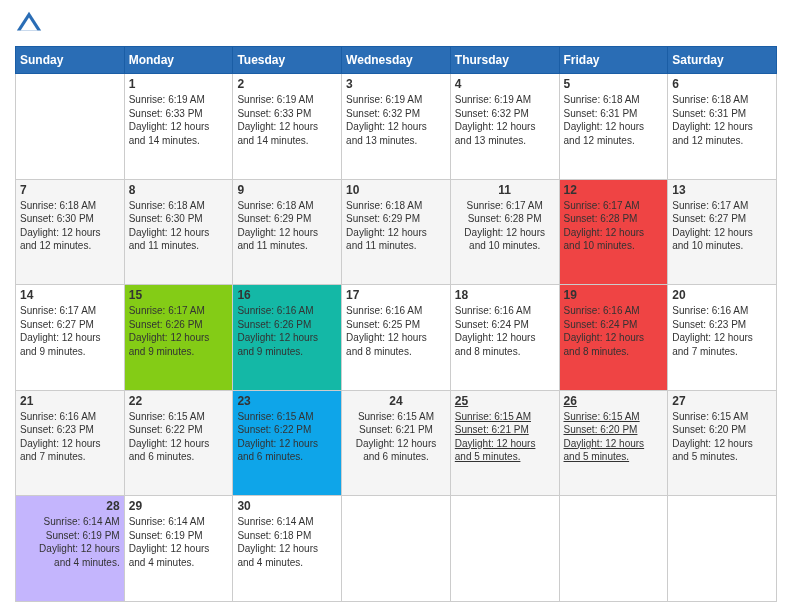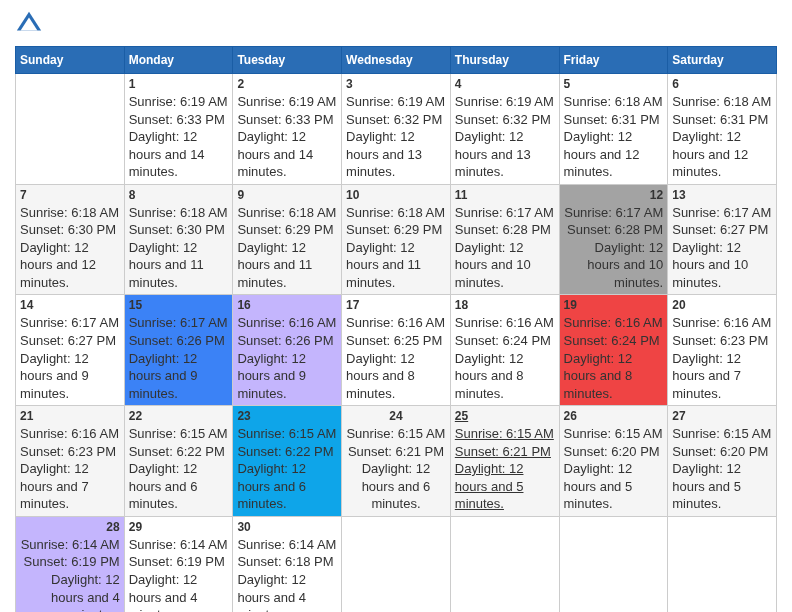--- a/index.html
+++ b/index.html
@@ -81,21 +81,21 @@
     .calendar tr:nth-child(odd) td {
       background-color: #fff;
     }
     .day-num {
       font-size: 12px;
       font-weight: bold;
       display: block;
       margin-bottom: 2px;
     }
     .day-info {
-      font-size: 13px;
+      font-size: 10px;
       line-height: 1.35;
       color: #333;
     }
     .empty-cell {
       background: #fff !important;
     }
   </style>
 </head>
 <body>
 
@@ -167,43 +167,43 @@
             <div class="day-info">Sunrise: 6:18 AM<br>Sunset: 6:30 PM<br>Daylight: 12 hours and 11 minutes.</div>
           </td>
           <td style="background-color: rgb(245, 245, 245);">
             <span class="day-num">9</span>
             <div class="day-info">Sunrise: 6:18 AM<br>Sunset: 6:29 PM<br>Daylight: 12 hours and 11 minutes.</div>
           </td>
           <td style="background-color: rgb(245, 245, 245);">
             <span class="day-num">10</span>
             <div class="day-info">Sunrise: 6:18 AM<br>Sunset: 6:29 PM<br>Daylight: 12 hours and 11 minutes.</div>
           </td>
-          <td style="background-color: rgb(245, 245, 245);">
+          <td style="background-color: rgb(245, 245, 245); text-align: center;">
             <span class="day-num">11</span>
             <div class="day-info">Sunrise: 6:17 AM<br>Sunset: 6:28 PM<br>Daylight: 12 hours and 10 minutes.</div>
           </td>
-          <td style="background-color: #a3a3a3; text-align: right;">
+          <td style="background-color: #ef4444;">
             <span class="day-num">12</span>
             <div class="day-info">Sunrise: 6:17 AM<br>Sunset: 6:28 PM<br>Daylight: 12 hours and 10 minutes.</div>
           </td>
           <td style="background-color: rgb(245, 245, 245); margin-top: 20px;">
             <span class="day-num">13</span>
             <div class="day-info">Sunrise: 6:17 AM<br>Sunset: 6:27 PM<br>Daylight: 12 hours and 10 minutes.</div>
           </td>
         </tr>
         <tr>
           <td style="background-color: rgb(255, 255, 255);">
             <span class="day-num">14</span>
             <div class="day-info">Sunrise: 6:17 AM<br>Sunset: 6:27 PM<br>Daylight: 12 hours and 9 minutes.</div>
           </td>
-          <td style="background-color: #3b82f6; margin-top: 8px;">
+          <td style="background-color: #84cc16; margin-top: 8px;">
             <span class="day-num">15</span>
             <div class="day-info">Sunrise: 6:17 AM<br>Sunset: 6:26 PM<br>Daylight: 12 hours and 9 minutes.</div>
           </td>
-          <td style="background-color: #c4b5fd;">
+          <td style="background-color: #14b8a6;">
             <span class="day-num">16</span>
             <div class="day-info">Sunrise: 6:16 AM<br>Sunset: 6:26 PM<br>Daylight: 12 hours and 9 minutes.</div>
           </td>
           <td style="background-color: rgb(255, 255, 255);">
             <span class="day-num">17</span>
             <div class="day-info">Sunrise: 6:16 AM<br>Sunset: 6:25 PM<br>Daylight: 12 hours and 8 minutes.</div>
           </td>
           <td style="background-color: rgb(255, 255, 255); margin-top: 34px;">
             <span class="day-num">18</span>
             <div class="day-info">Sunrise: 6:16 AM<br>Sunset: 6:24 PM<br>Daylight: 12 hours and 8 minutes.</div>
@@ -231,21 +231,21 @@
             <div class="day-info">Sunrise: 6:15 AM<br>Sunset: 6:22 PM<br>Daylight: 12 hours and 6 minutes.</div>
           </td>
           <td style="background-color: rgb(245, 245, 245); text-align: center;">
             <span class="day-num">24</span>
             <div class="day-info">Sunrise: 6:15 AM<br>Sunset: 6:21 PM<br>Daylight: 12 hours and 6 minutes.</div>
           </td>
           <td style="background-color: rgb(245, 245, 245); text-decoration: underline;">
             <span class="day-num">25</span>
             <div class="day-info">Sunrise: 6:15 AM<br>Sunset: 6:21 PM<br>Daylight: 12 hours and 5 minutes.</div>
           </td>
-          <td style="background-color: rgb(245, 245, 245);">
+          <td style="background-color: rgb(245, 245, 245); text-decoration: underline;">
             <span class="day-num">26</span>
             <div class="day-info">Sunrise: 6:15 AM<br>Sunset: 6:20 PM<br>Daylight: 12 hours and 5 minutes.</div>
           </td>
           <td style="background-color: rgb(245, 245, 245);">
             <span class="day-num">27</span>
             <div class="day-info">Sunrise: 6:15 AM<br>Sunset: 6:20 PM<br>Daylight: 12 hours and 5 minutes.</div>
           </td>
         </tr>
         <tr>
           <td style="background-color: #c4b5fd; text-align: right;">

